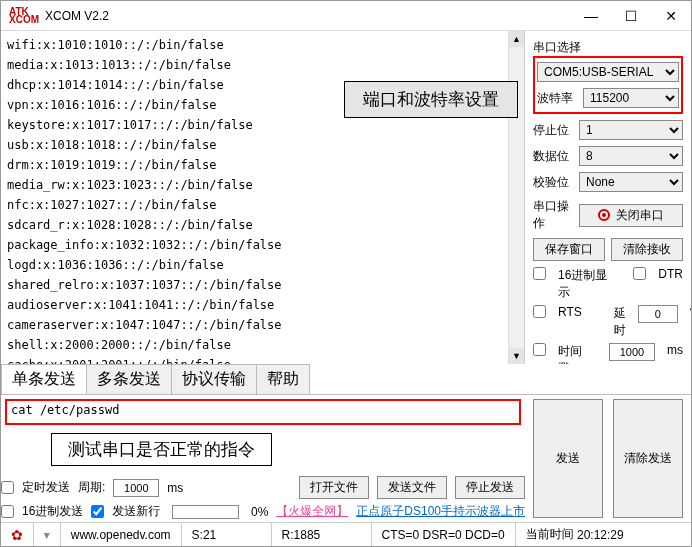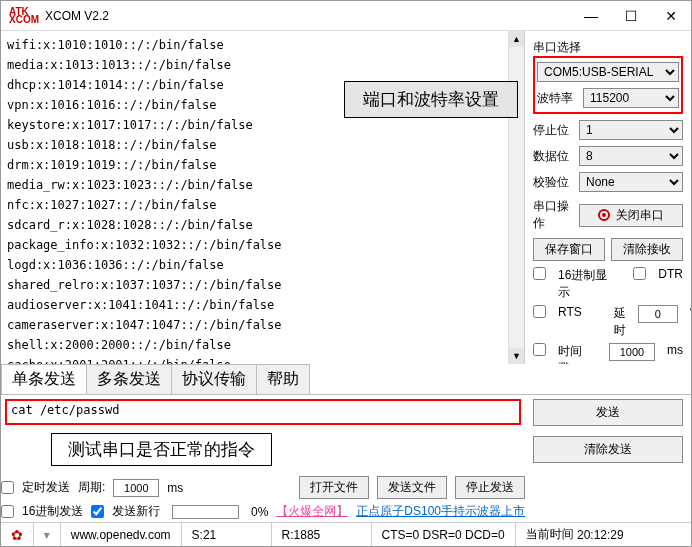--- a/index.html
+++ b/index.html
@@ -34,21 +34,21 @@
 .bottomctrl { display:flex; align-items:center; gap:8px; padding:2px 0; font-size:12px;}
 .bottomctrl .btn{padding:2px 10px;}
 .linkred{color:#ec4899;text-decoration:underline;}
 .linkblu{color:#06c;text-decoration:underline;}
 .statusbar{height:24px;border-top:1px solid #ccc;display:flex;align-items:center;font-size:12px;}
 .statusbar .cell{border-right:1px solid #ccc;padding:0 10px;height:100%;display:flex;align-items:center;}
 .gear{color:#c00;font-size:14px;padding:0 8px;}
 .progress{flex:1;height:14px;border:1px solid #888;background:#fff;margin:0 4px;}
 .lower-wrap{display:flex;}
 .lower-left{flex:1;}
-.lower-right{width:166px;padding:4px 8px;display:flex;flex-direction:column;gap:10px;}
+.lower-right{width:166px;padding:4px 8px;display:flex;flex-direction:row;gap:10px;}
 .lower-right .btn{width:100%;padding:4px 0;}
 .scroll{position:absolute;right:0;top:0;bottom:0;width:16px;background:#f0f0f0;border-left:1px solid #ddd;}
 .scroll .up,.scroll .dn{height:16px;text-align:center;font-size:9px;line-height:16px;background:#e4e4e4;}
 .scroll .dn{position:absolute;bottom:0;width:100%;}
 </style>
 </head>
 <body>
 
 <div class="titlebar">
   <div class="logo"><span>ATK</span><br><span>XCOM</span></div>

